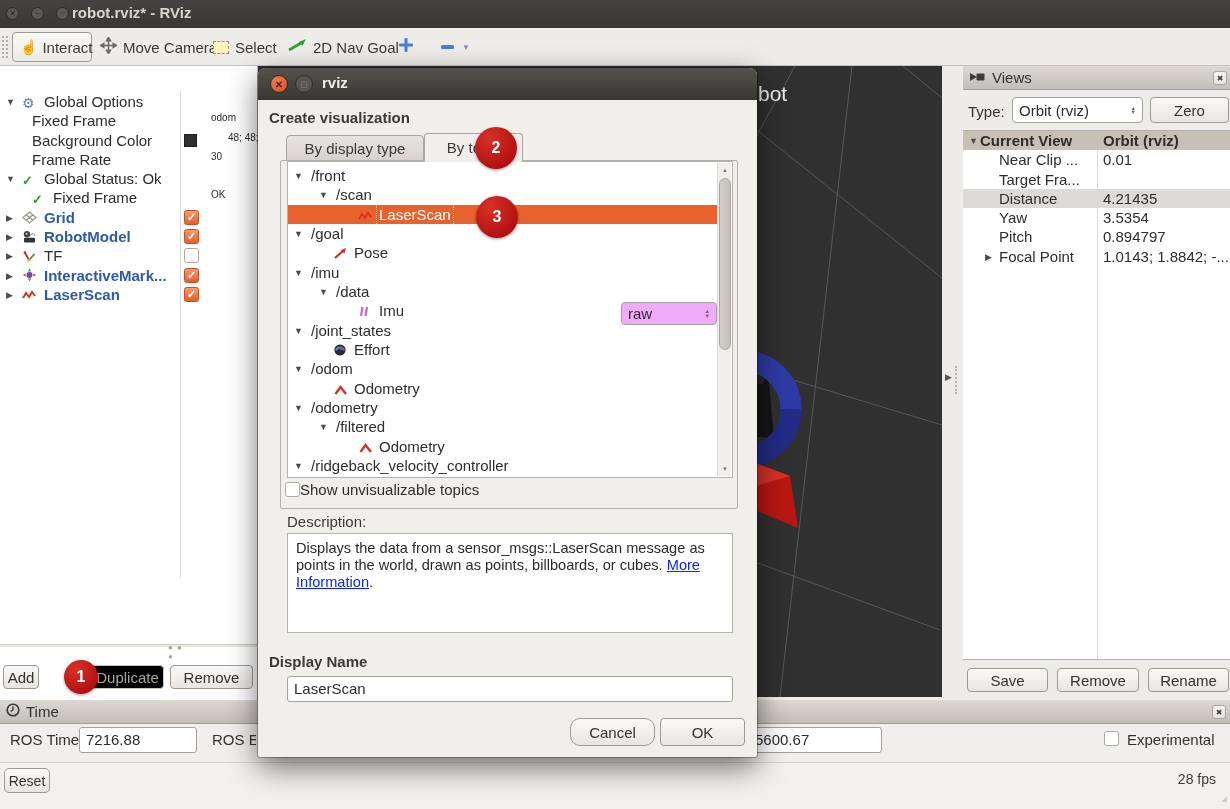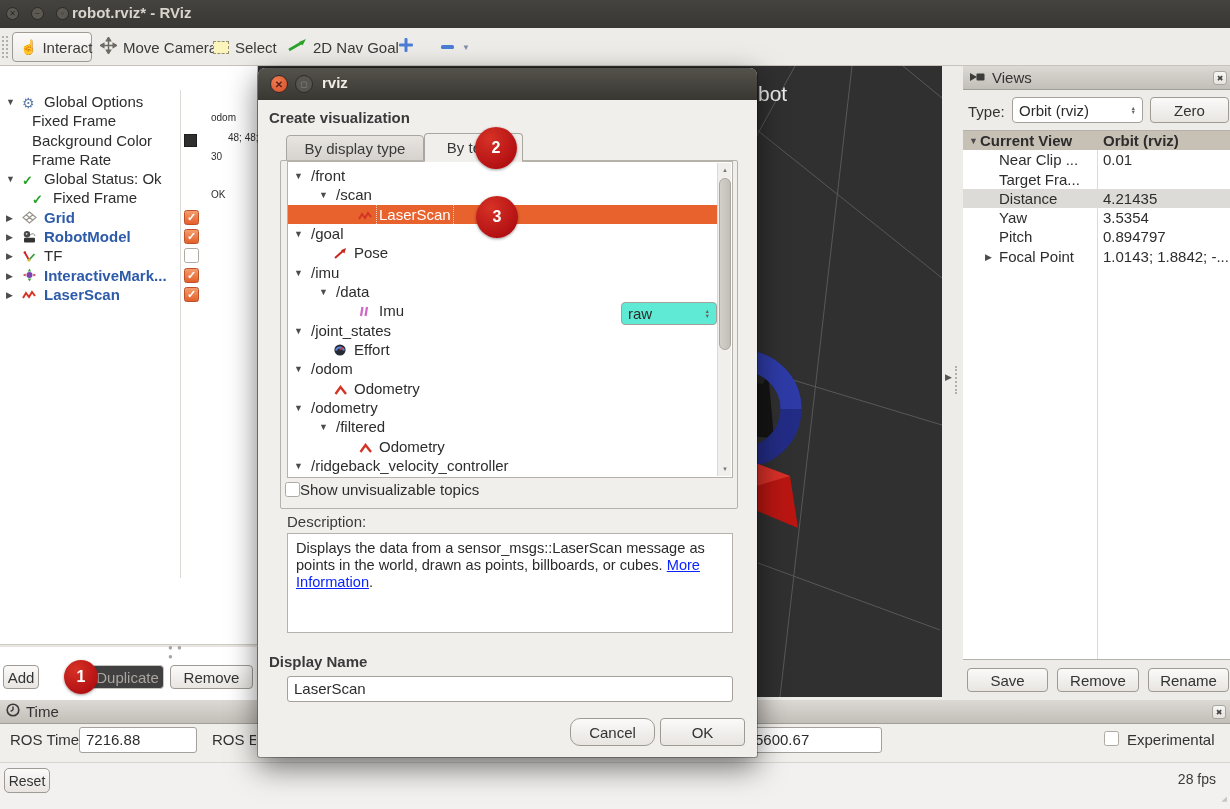--- a/index.html
+++ b/index.html
@@ -21,21 +21,21 @@
   .tb-flat{display:flex;align-items:center;gap:6px;top:4px;height:30px;}
   .tb-label{font-size:15px;color:#3a3a3a;}
 
   
   .panel-header{height:24px;background:linear-gradient(#dcd8d3,#c2beb8);border-bottom:1px solid #a29e98;
      display:flex;align-items:center;gap:6px;padding-left:6px;font-size:15px;color:#333;}
   .xbtn{width:14px;height:14px;border:1px solid #a9a59f;border-radius:3px;background:linear-gradient(#f7f6f4,#e6e3df);
      display:flex;align-items:center;justify-content:center;font-size:8px;color:#444;}
   .btn{border:1px solid #9f9b94;border-radius:4px;background:linear-gradient(#fbfaf9,#e8e5e1);
      display:flex;align-items:center;justify-content:center;font-size:15px;color:#333;}
-  .btn.disabled{color:#aaa59e;border-color:#c8c4be;background:#404040;}
+  .btn.disabled{color:#aaa59e;border-color:#c8c4be;background:#000000;}
   .field{border:1px solid #a5a19a;border-radius:3px;background:#fff;font-size:15px;color:#2c2c2c;padding:0 6px;}
   .cb{width:15px;height:15px;border:1px solid #aeaaa3;border-radius:2.5px;background:#fff;
      display:flex;align-items:center;justify-content:center;}
   .cb.on{background:linear-gradient(#f59c6c,#e2602c);border-color:#bf5129;color:#fff;font-size:11px;font-weight:bold;}
   .exp{font-size:9px;color:#4c4c4c;}
   .spin{display:flex;flex-direction:column;line-height:4.5px;font-size:5.5px;color:#666;}
 
   
   #displays{left:0;top:66px;width:258px;height:634px;background:#fff;border-right:1px solid #c6c2bc;}
   #disp-tree{position:absolute;left:0;top:26px;width:258px;}
@@ -91,21 +91,21 @@
   #dlg-frame{position:absolute;left:22px;top:92px;width:458px;height:349px;border:1px solid #b5b1ab;border-radius:2px;}
   #topic-box{position:absolute;left:29px;top:93px;width:446px;height:317px;background:#fff;border:1px solid #b5b1ab;}
   #topic-tree{position:absolute;left:0;top:0;width:430px;}
   .prow{position:relative;height:19.35px;}
   .prow span.lab{position:absolute;top:1px;font-size:15px;color:#2d2d2d;white-space:nowrap;}
   .prow .ic{position:absolute;top:3px;}
   .prow .exp{position:absolute;top:5px;}
   .prow.sel{background:#e8622d;width:431px;}
   .prow.sel span.lab{color:#fff;outline:1px dotted rgba(255,255,255,.7);outline-offset:2px;}
   #topic-combo{position:absolute;left:333px;top:140px;width:96px;height:23px;border:1px solid #a5a19a;border-radius:4px;
-     background:#5eead4;display:flex;align-items:center;justify-content:space-between;padding:0 6px;font-size:15px;color:#2c2c2c;}
+     background:#f0abfc;display:flex;align-items:center;justify-content:space-between;padding:0 6px;font-size:15px;color:#2c2c2c;}
   #topic-scroll{position:absolute;right:1px;top:1px;bottom:1px;width:14px;background:#f1efec;border-left:1px solid #dcd9d4;}
   #topic-scroll .arr{position:absolute;left:1px;width:12px;height:12px;font-size:6px;color:#777;display:flex;align-items:center;justify-content:center;}
   #topic-thumb{position:absolute;left:1px;top:15px;width:12px;height:172px;background:linear-gradient(90deg,#d3d0ca,#c2beb8);
      border:1px solid #aaa69f;border-radius:6px;}
   #show-unvis-row{position:absolute;left:27px;top:413px;display:flex;align-items:center;}
   #show-unvis-label{font-size:15px;color:#2d2d2d;}
   #desc-label{position:absolute;left:29px;top:445px;font-size:15px;color:#3a3a3a;}
   #desc-box{position:absolute;left:29px;top:465px;width:446px;height:100px;background:#fff;border:1px solid #b5b1ab;
      font-size:14.6px;color:#2a2a2a;padding:6px 8px;line-height:1.18;}
   #desc-box a{color:#0b24fb;}

